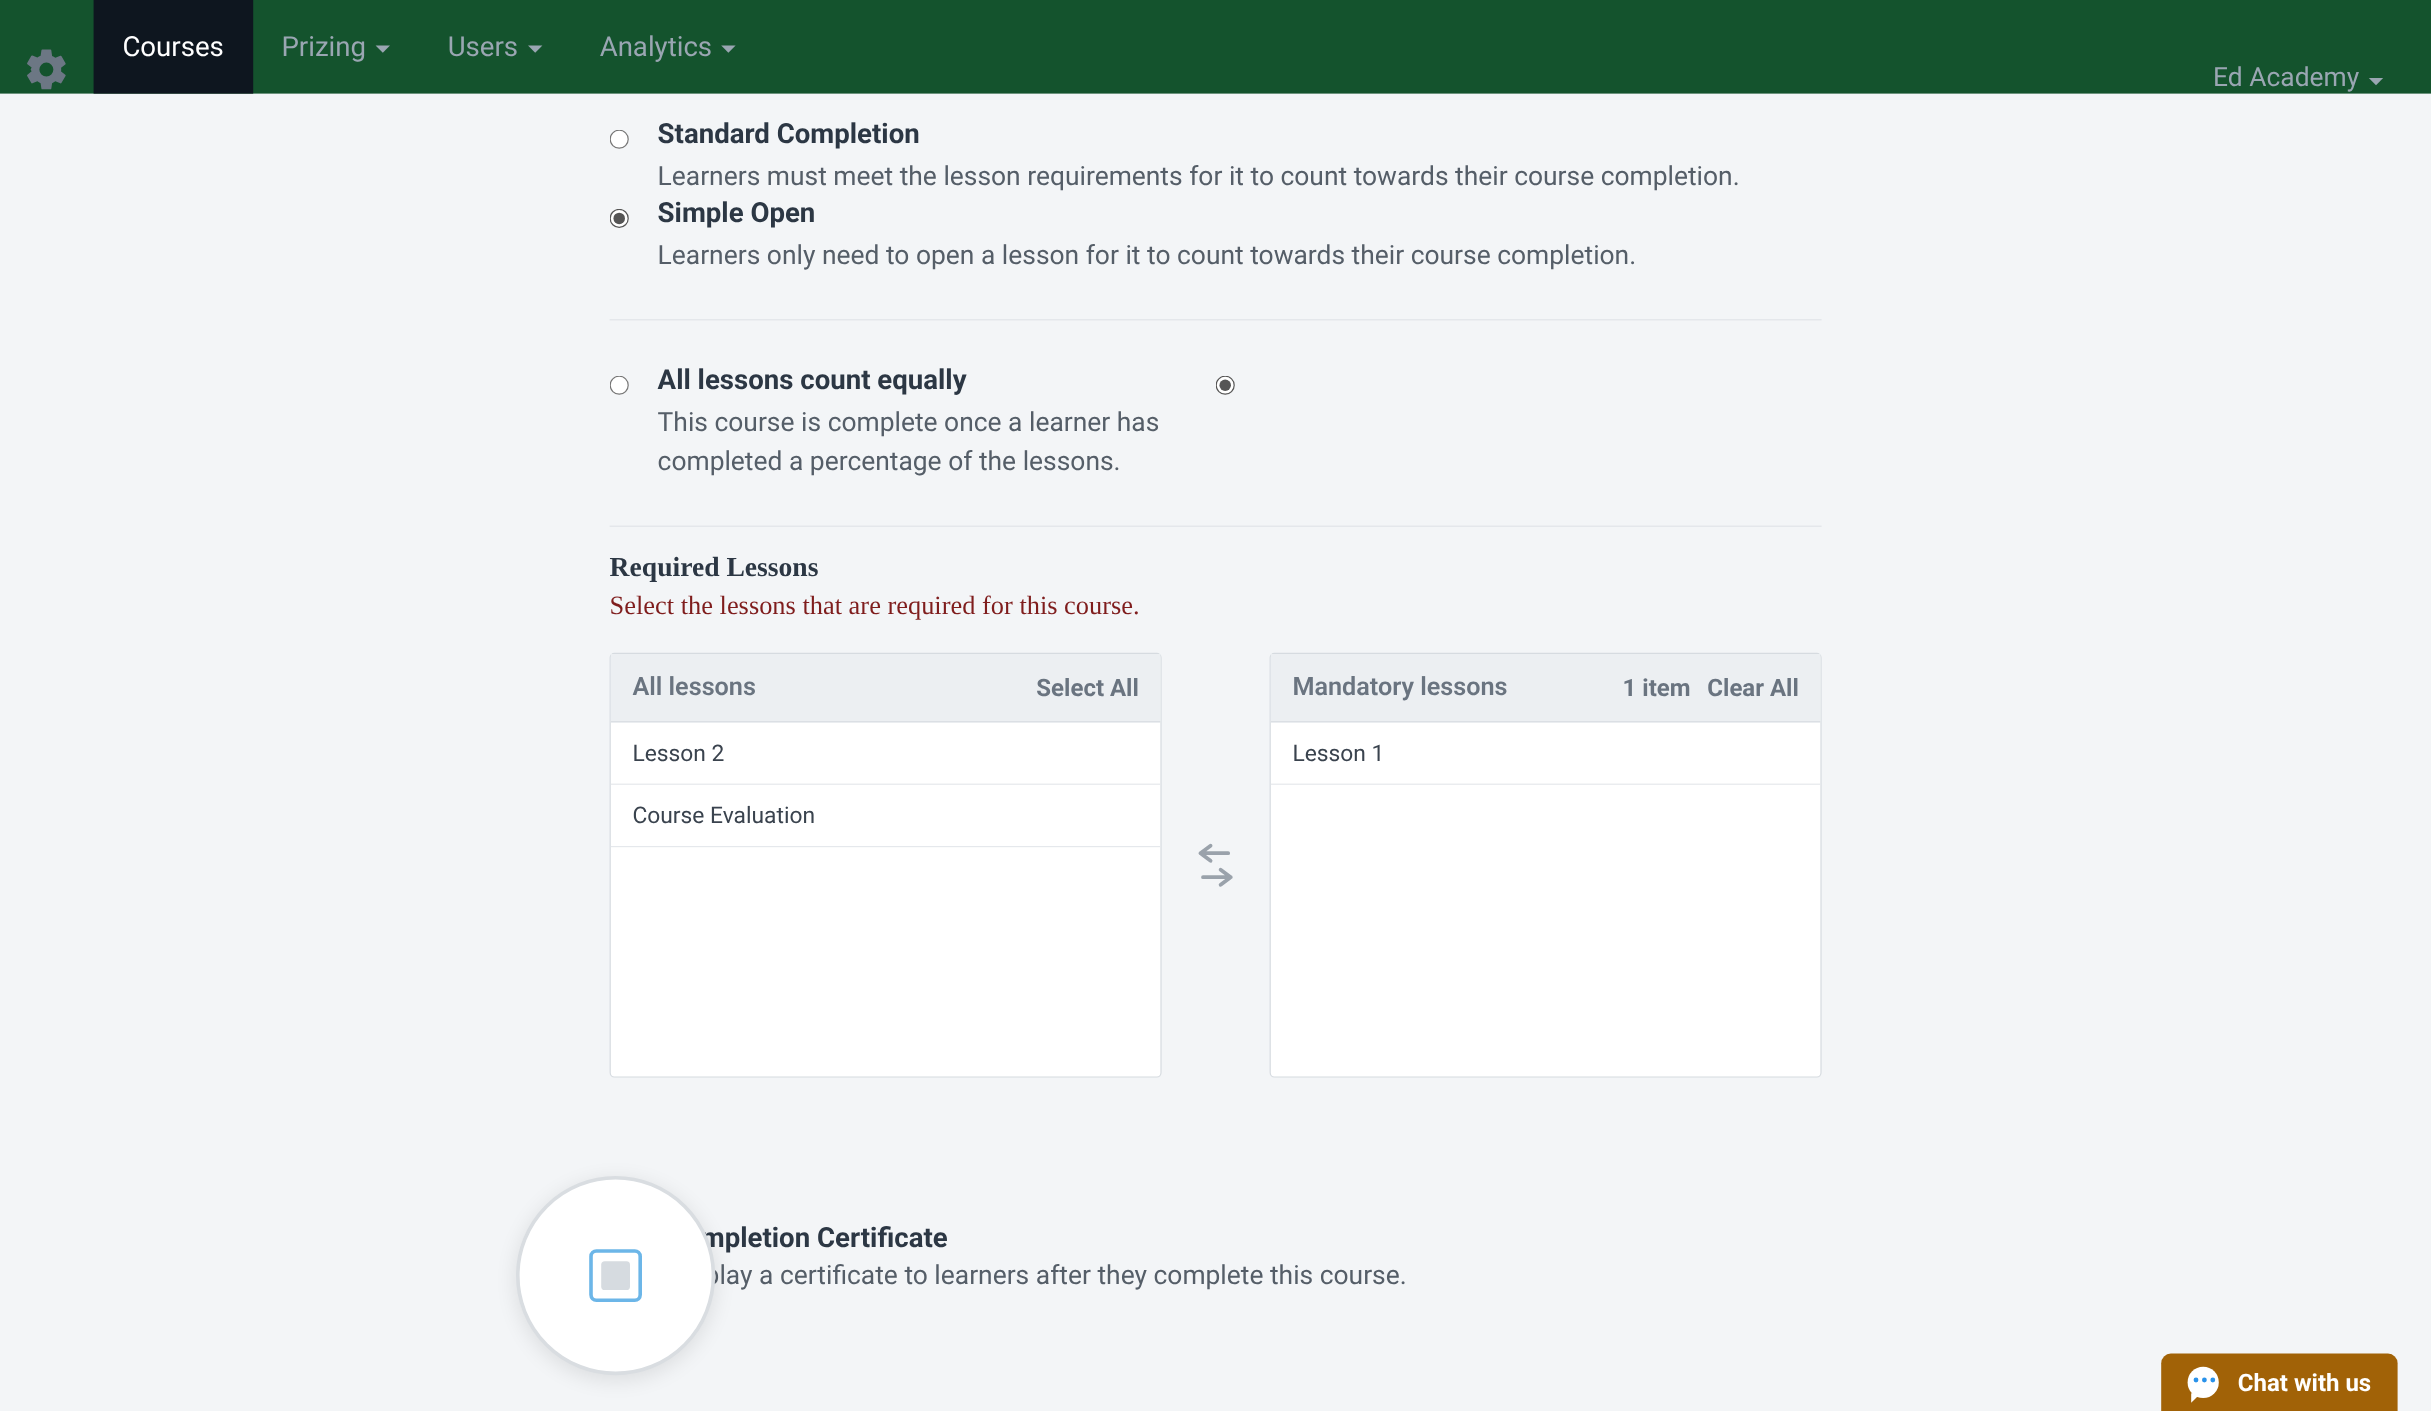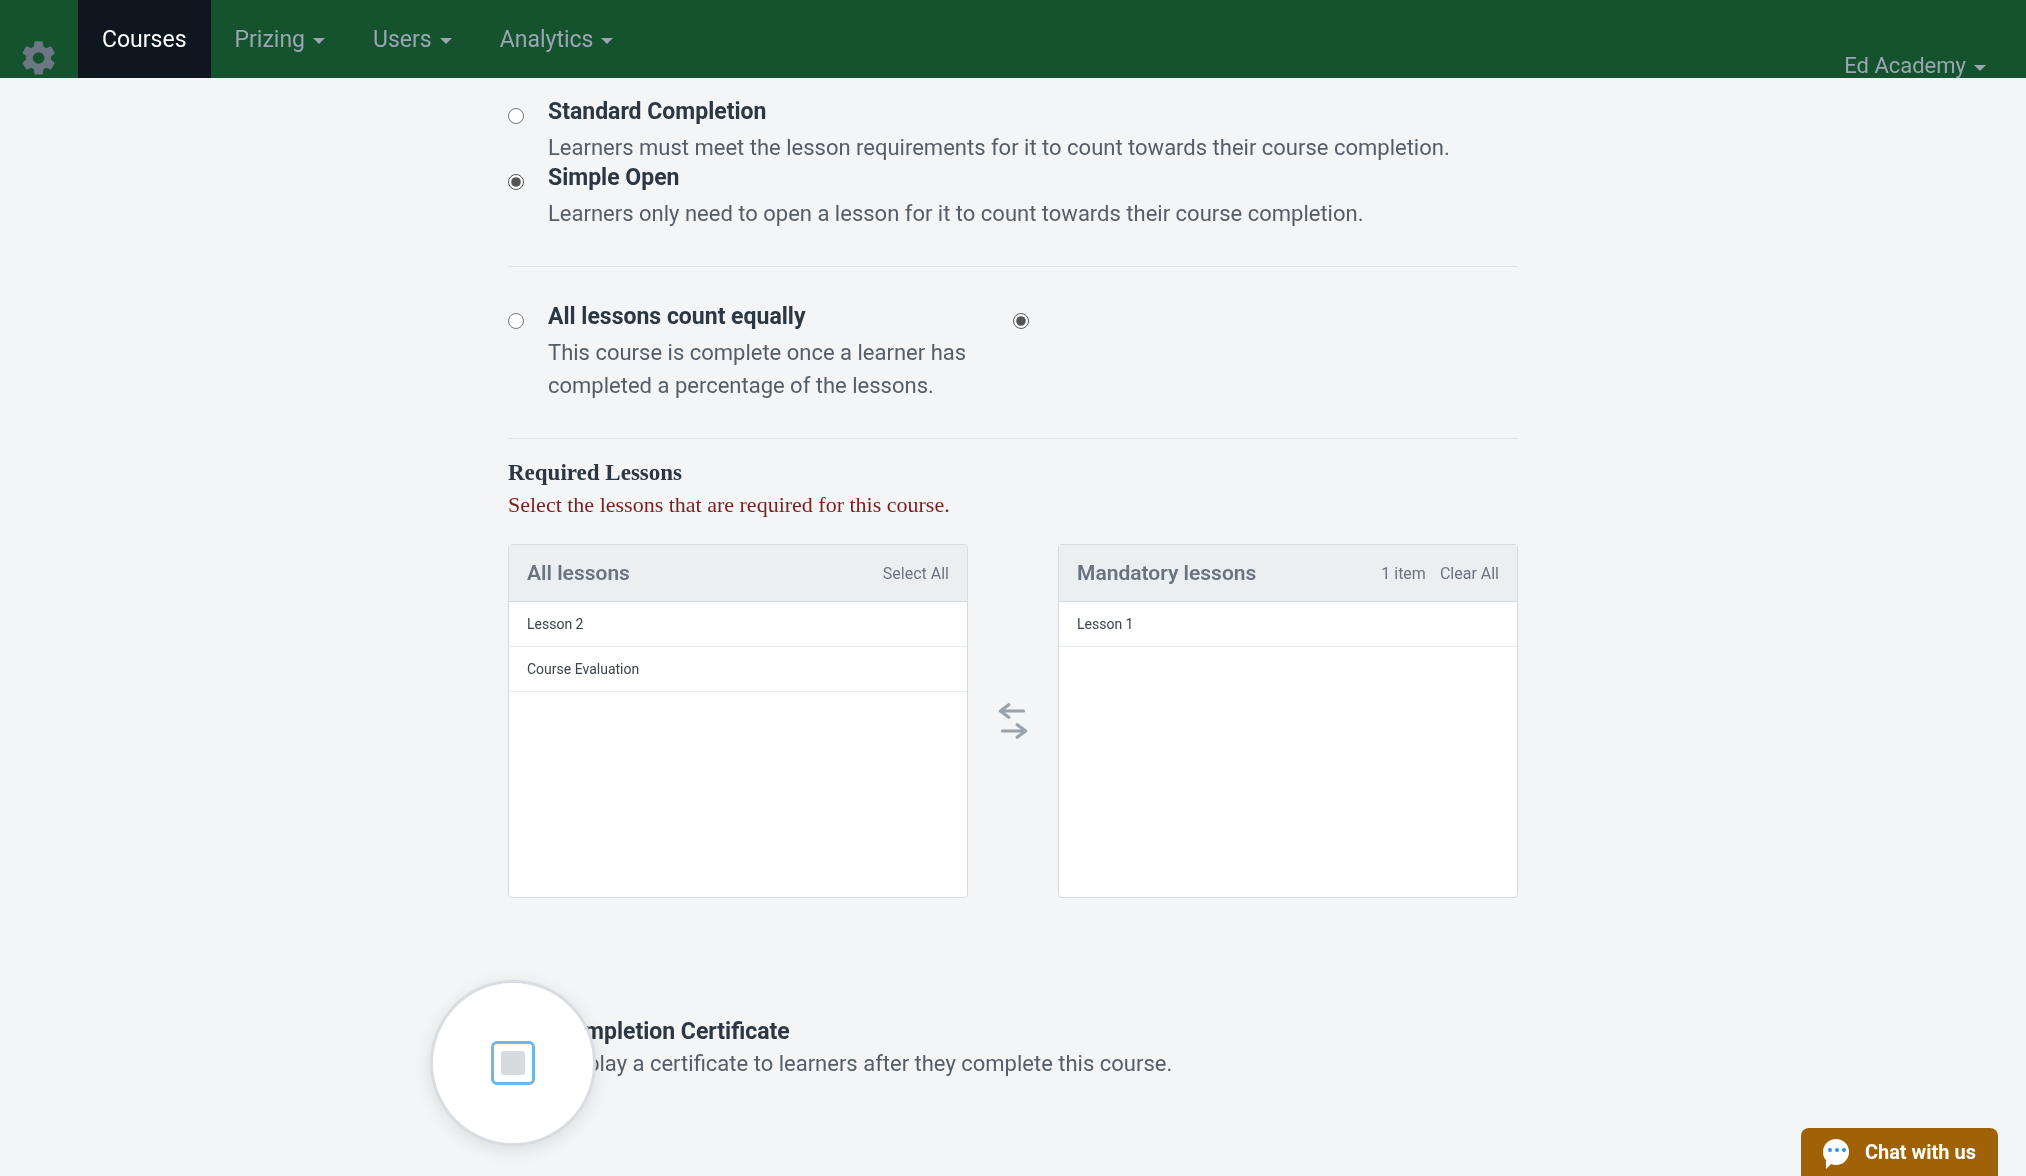--- a/index.html
+++ b/index.html
@@ -150,29 +150,29 @@
       display: flex;
       align-items: center;
       justify-content: space-between;
       color: #6a7480;
       font-size: 21px;
       font-weight: 600;
     }
     .listbox-header .right {
       display: flex;
       gap: 14px;
-      font-weight: 400;
-      font-size: 16px;
+      font-weight: 700;
+      font-size: 20px;
     }
     .listbox-header .action { cursor: pointer; }
     .listbox-body { flex: 1; overflow: auto; }
     .list-item {
       padding: 14px 18px;
       border-bottom: 1px solid #e5e8ec;
-      font-size: 14px;
+      font-size: 19px;
       color: #3a434e;
       cursor: pointer;
     }
     .transfer-arrows {
       align-self: center;
       color: #9aa2ab;
       display: flex;
       flex-direction: column;
       align-items: center;
       gap: -4px;

